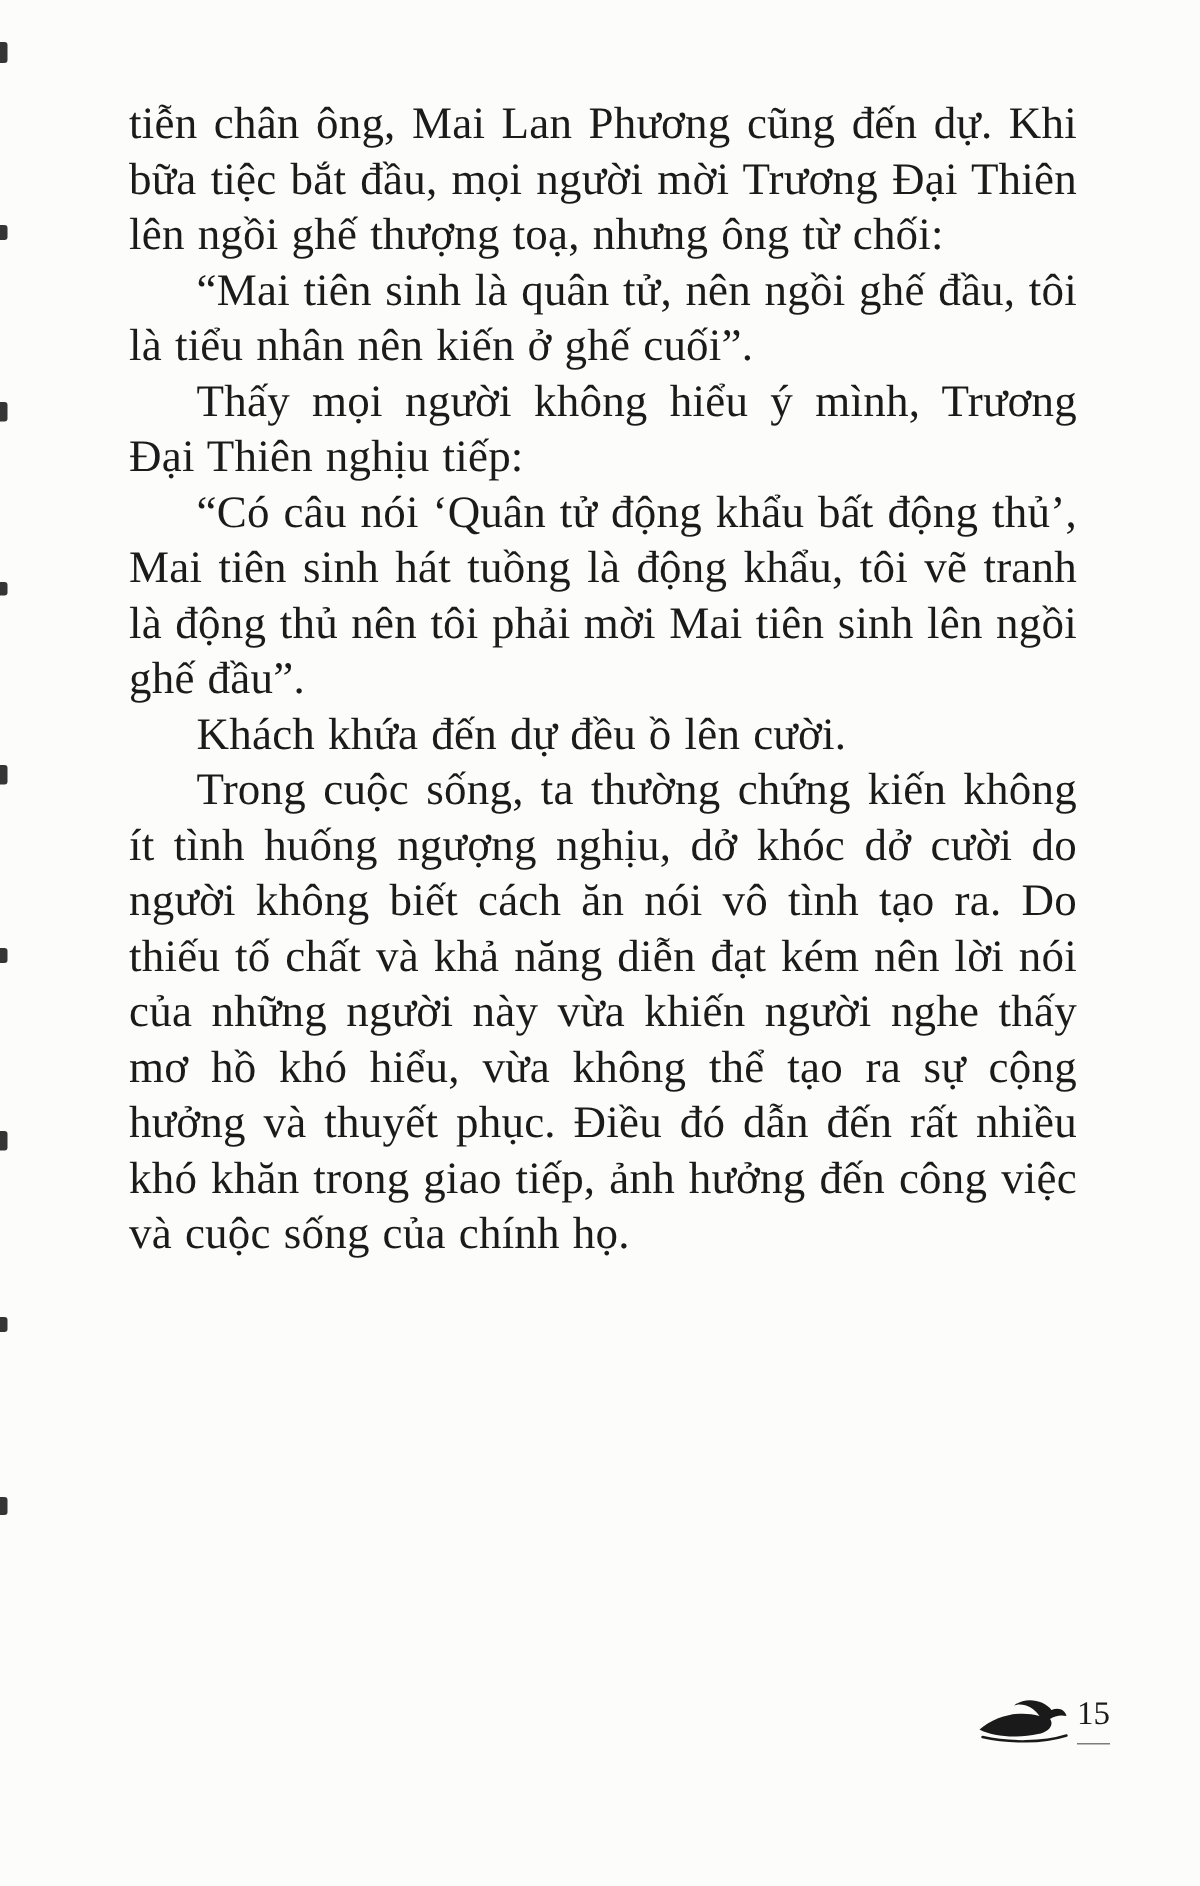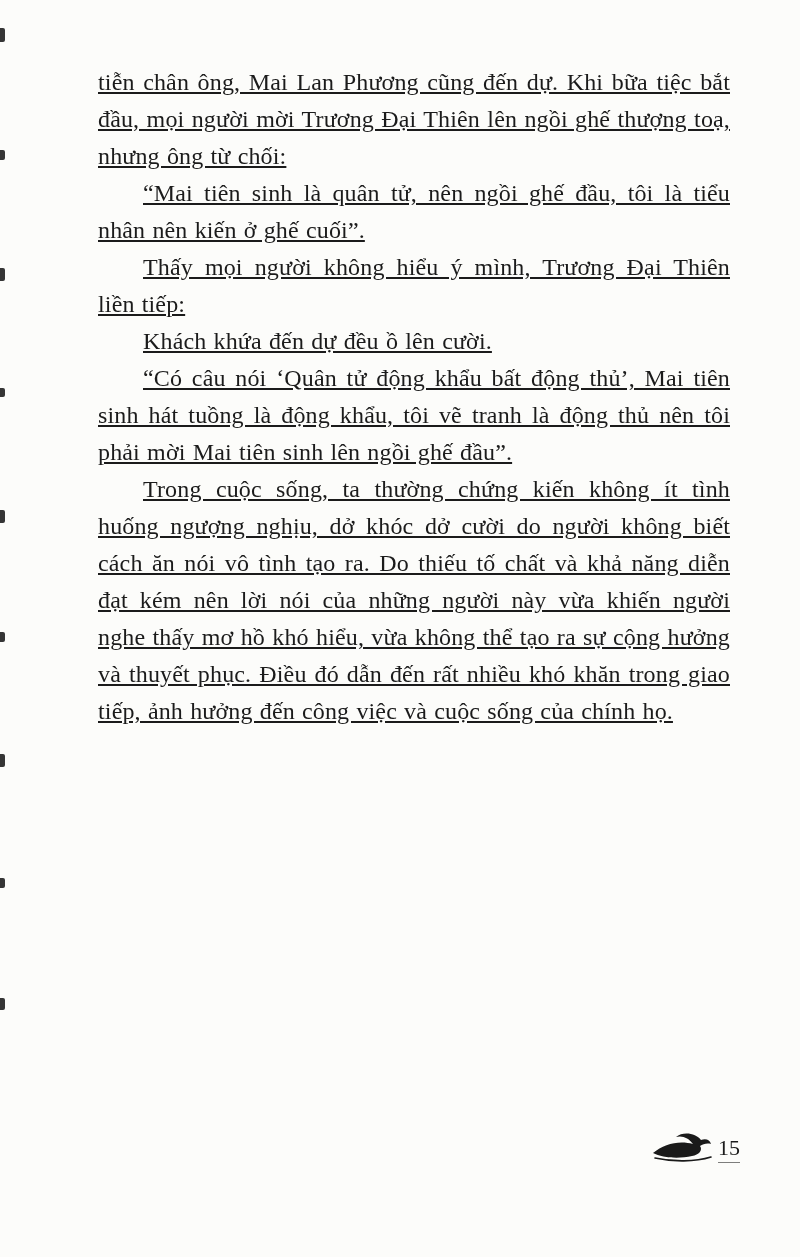--- a/index.html
+++ b/index.html
@@ -14,43 +14,41 @@
     font-family: "Liberation Serif", "DejaVu Serif", serif;
     color: #1b1b1b;
     overflow: hidden;
   }
   .book-page {
     position: absolute;
     inset: 0;
   }
   .text-column {
     position: absolute;
-    left: 98px;
+    left: 86px;
     top: 64px;
     width: 632px;
-    font-size: 24px;
+    font-size: 30px;
     line-height: 37px;
     text-align: justify;
     letter-spacing: 0.15px;
     word-spacing: 1px;
-    text-decoration: underline;
   }
   .text-column p {
     margin: 0;
     padding: 0;
   }
   .text-column p.indent {
     text-indent: 45px;
   }
   .page-footer {
     position: absolute;
     top: 1131px;
     right: 60px;
     display: flex;
-    align-items: flex-end;
     gap: 5px;
   }
   .page-number {
     font-size: 22px;
     line-height: 1;
     padding-bottom: 3px;
     border-bottom: 1px solid rgba(20,20,20,0.55);
   }
   .ornament {
     display: inline-block;
@@ -85,23 +83,23 @@
   <div class="scan-mark sm4"></div>
   <div class="scan-mark sm5"></div>
   <div class="scan-mark sm6"></div>
   <div class="scan-mark sm7"></div>
   <div class="scan-mark sm8"></div>
   <div class="scan-mark sm9"></div>
 
   <div class="text-column">
     <p>tiễn chân ông, Mai Lan Phương cũng đến dự. Khi bữa tiệc bắt đầu, mọi người mời Trương Đại Thiên lên ngồi ghế thượng toạ, nhưng ông từ chối:</p>
     <p class="indent">“Mai tiên sinh là quân tử, nên ngồi ghế đầu, tôi là tiểu nhân nên kiến ở ghế cuối”.</p>
-    <p class="indent">Thấy mọi người không hiểu ý mình, Trương Đại Thiên liền tiếp:</p>
+    <p class="indent">Thấy mọi người không hiểu ý mình, Trương Đại Thiên nghịu tiếp:</p>
+    <p class="indent">“Có câu nói ‘Quân tử động khẩu bất động thủ’, Mai tiên sinh hát tuồng là động khẩu, tôi vẽ tranh là động thủ nên tôi phải mời Mai tiên sinh lên ngồi ghế đầu”.</p>
     <p class="indent">Khách khứa đến dự đều ồ lên cười.</p>
-    <p class="indent">“Có câu nói ‘Quân tử động khẩu bất động thủ’, Mai tiên sinh hát tuồng là động khẩu, tôi vẽ tranh là động thủ nên tôi phải mời Mai tiên sinh lên ngồi ghế đầu”.</p>
     <p class="indent">Trong cuộc sống, ta thường chứng kiến không ít tình huống ngượng nghịu, dở khóc dở cười do người không biết cách ăn nói vô tình tạo ra. Do thiếu tố chất và khả năng diễn đạt kém nên lời nói của những người này vừa khiến người nghe thấy mơ hồ khó hiểu, vừa không thể tạo ra sự cộng hưởng và thuyết phục. Điều đó dẫn đến rất nhiều khó khăn trong giao tiếp, ảnh hưởng đến công việc và cuộc sống của chính họ.</p>
   </div>
 
   <div class="page-footer">
     <span class="ornament">
       <svg width="62" height="32" viewBox="0 0 62 32" xmlns="http://www.w3.org/2000/svg" aria-hidden="true">
         <path d="M2 22 C13 13 28 9 42 13 C38 7 31 4 25 6 C32 0 45 2 50 9 C55 7 59 9 60 13 C56 12 52 13 49 15 C52 19 48 24 41 25 C28 28 11 27 2 22 Z" fill="#1a1a1a"></path>
         <path d="M4 27 C22 31 44 31 60 26" stroke="#1a1a1a" stroke-width="1.6" fill="none" stroke-linecap="round"></path>
       </svg>
     </span>

